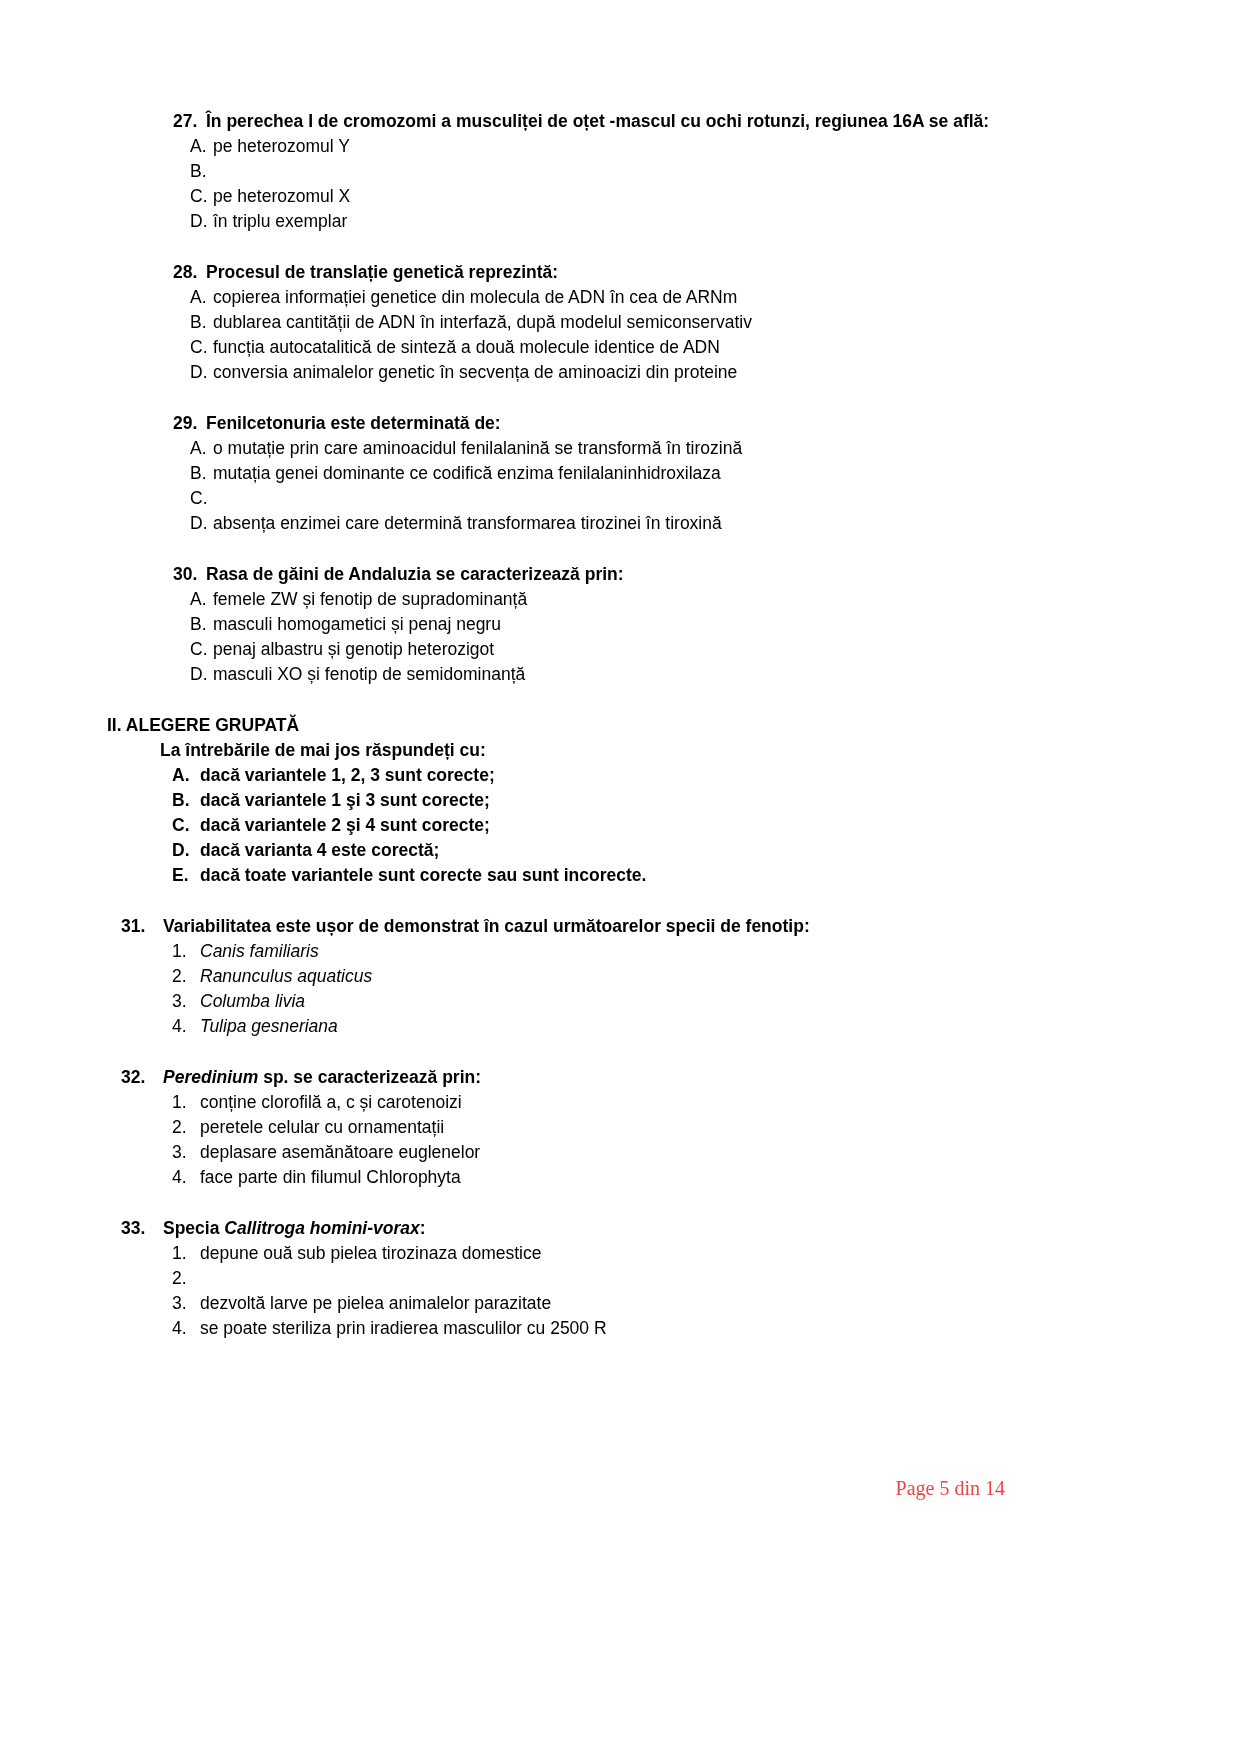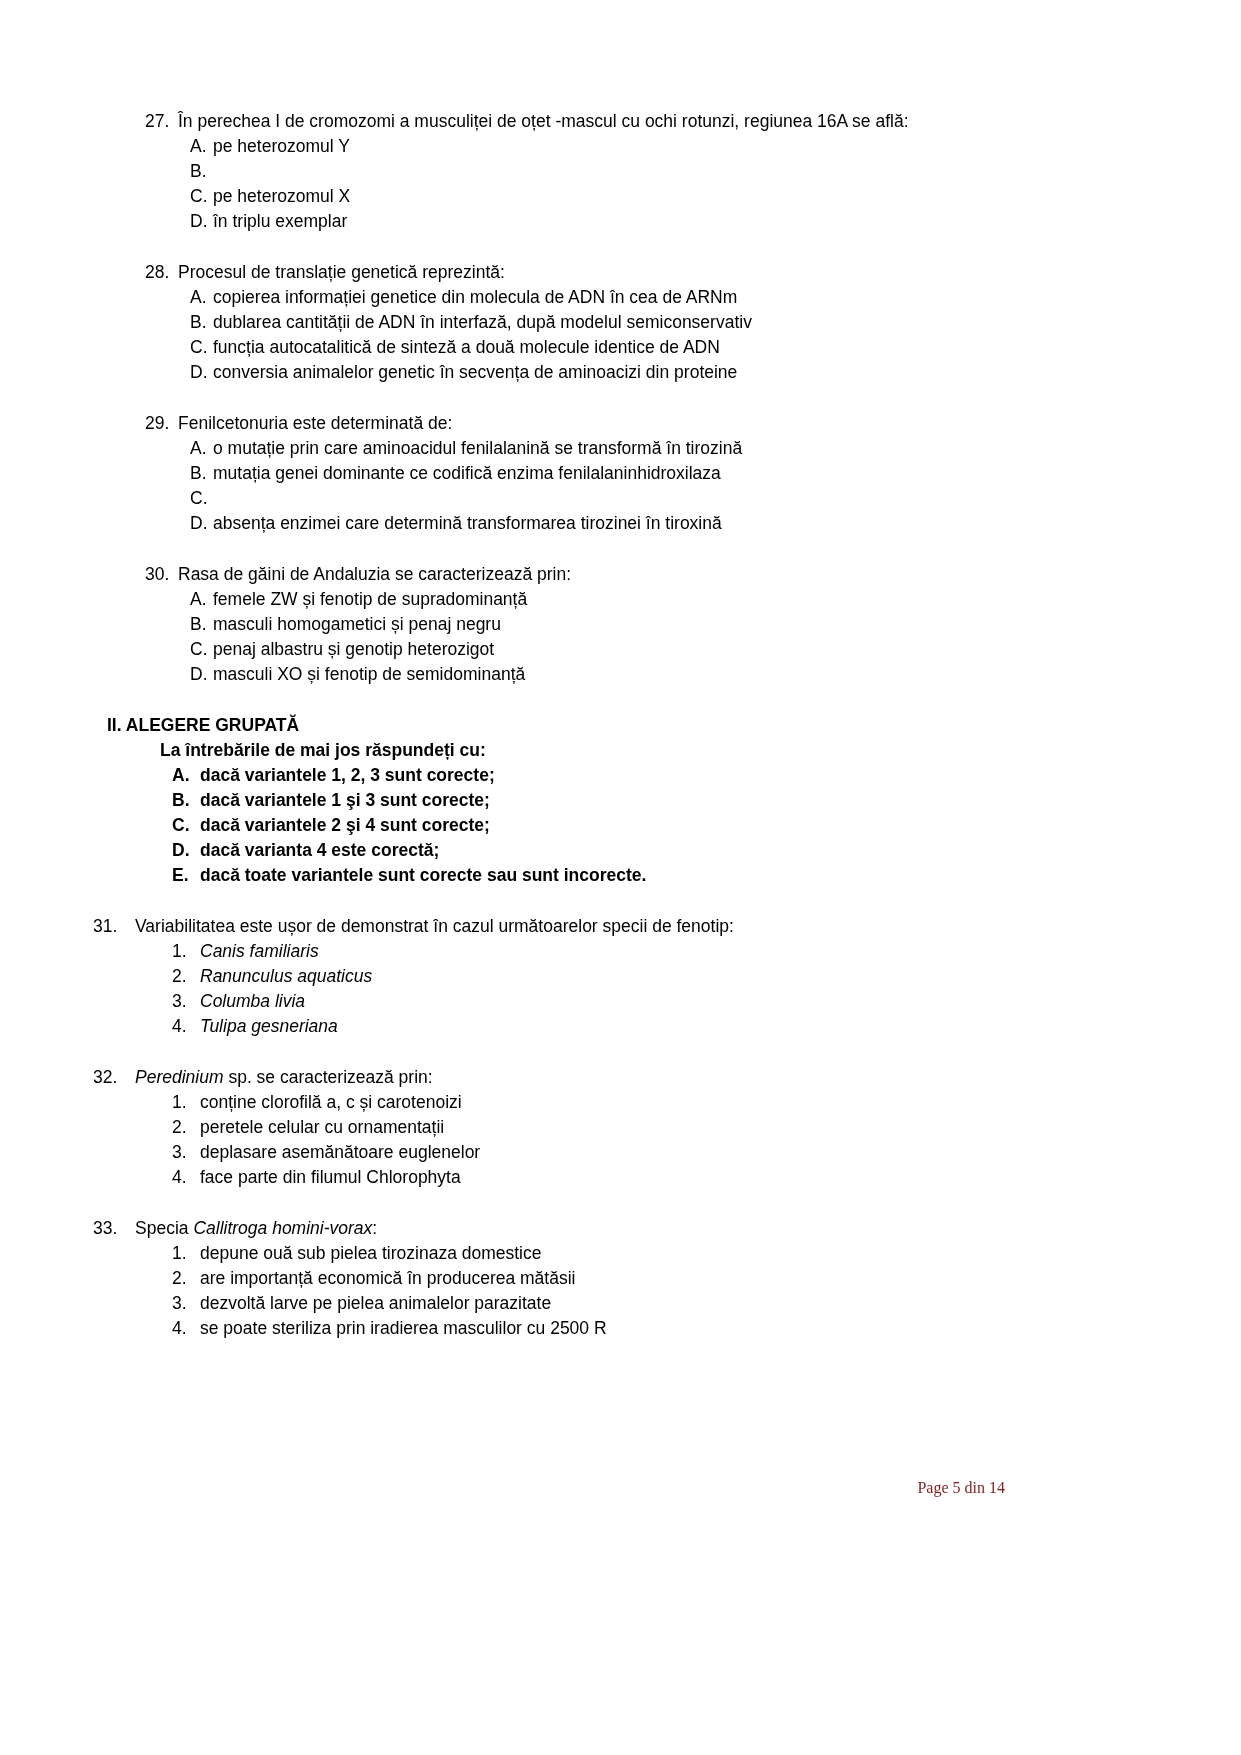--- a/index.html
+++ b/index.html
@@ -13,21 +13,21 @@
     font-family: "Liberation Sans", sans-serif;
     font-size: 17.5px;
     line-height: 25px;
     color: #000000;
     overflow: hidden;
   }
   .content { padding-top: 109px; }
   .block { margin-top: 26px; }
   .block:first-child { margin-top: 0; }
 
-  .q-head { display: flex; font-weight: 400; }
+  .q-head { display: flex; font-weight: 700; padding-left: 28px; }
   .q-opt  { display: flex; }
   .q-title { flex: 1 1 auto; padding-right: 120px; }
   .opt-text { flex: 1 1 auto; padding-right: 100px; }
 
   
   .g1 .q-num    { margin-left: 145px; width: 33px; flex: 0 0 auto; }
   .g1 .opt-label{ margin-left: 190px; width: 23px; flex: 0 0 auto; }
 
   
   .g2 .q-num    { margin-left: 93px; width: 42px; flex: 0 0 auto; }
@@ -43,23 +43,23 @@
   .italic { font-style: italic; }
 
   .footer {
     position: absolute;
     top: 1476px;
     left: 0;
     width: 100%;
     text-align: right;
     padding-right: 236px;
     font-family: "Liberation Serif", serif;
-    font-size: 16px;
+    font-size: 20px;
     line-height: 24px;
-    color: #7f1d1d;
+    color: #ef4444;
   }
 </style>
 </head>
 <body>
 
 <div class="page">
   <div class="content">
       <div class="block question g1">
         <div class="q-head">
           <span class="q-num">27.</span>
@@ -218,21 +218,20 @@
         <div class="q-head">
           <span class="q-num">33.</span>
           <span class="q-title"><span>Specia </span><span class="italic">Callitroga homini-vorax</span><span>:</span></span>
         </div>
         <div class="q-opt">
           <span class="opt-label">1.</span>
           <span class="opt-text">depune ouă sub pielea tirozinaza domestice</span>
         </div>
         <div class="q-opt">
           <span class="opt-label">2.</span>
-          <span class="opt-text">are importanță economică în producerea mătăsii</span>
         </div>
         <div class="q-opt">
           <span class="opt-label">3.</span>
           <span class="opt-text">dezvoltă larve pe pielea animalelor parazitate</span>
         </div>
         <div class="q-opt">
           <span class="opt-label">4.</span>
           <span class="opt-text">se poate steriliza prin iradierea masculilor cu 2500 R</span>
         </div>
       </div>

